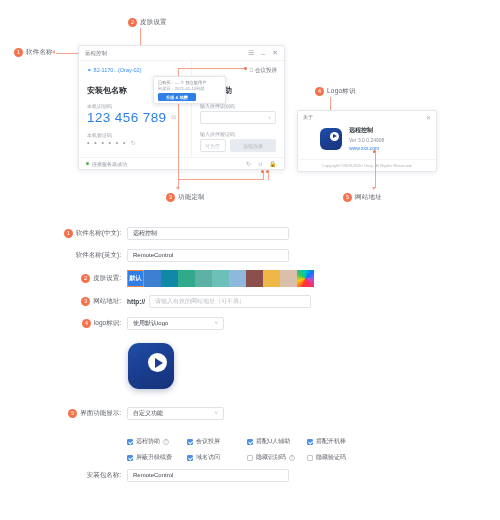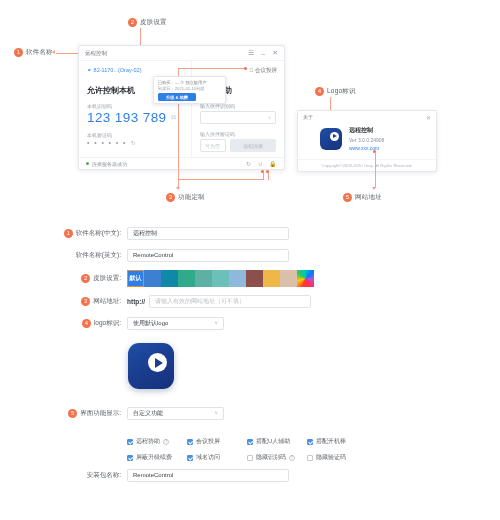--- a/index.html
+++ b/index.html
@@ -208,24 +208,24 @@
         <span>✕</span>
       </span>
     </div>
 
     <div class="appwin-body">
       <div class="ap-left">
         <div class="acct">
           <span>⚭</span>
           <span>82-1170...(Oray-02)</span>
         </div>
-        <div class="sect-h">允许控制本机</div>
+        <div class="sect-h">安装包名称</div>
         <div class="fld-lab">本机识别码</div>
         <div class="bignum">
-          <span>123 193 789</span>
+          <span>123 456 789</span>
           <span class="copy-ic">⧉</span>
         </div>
         <div class="fld-lab">本机验证码</div>
         <div class="pwddots">
           <span>• • • • • •</span>
           <span class="copy-ic">↻</span>
         </div>
       </div>
 
       <div class="ap-right">

